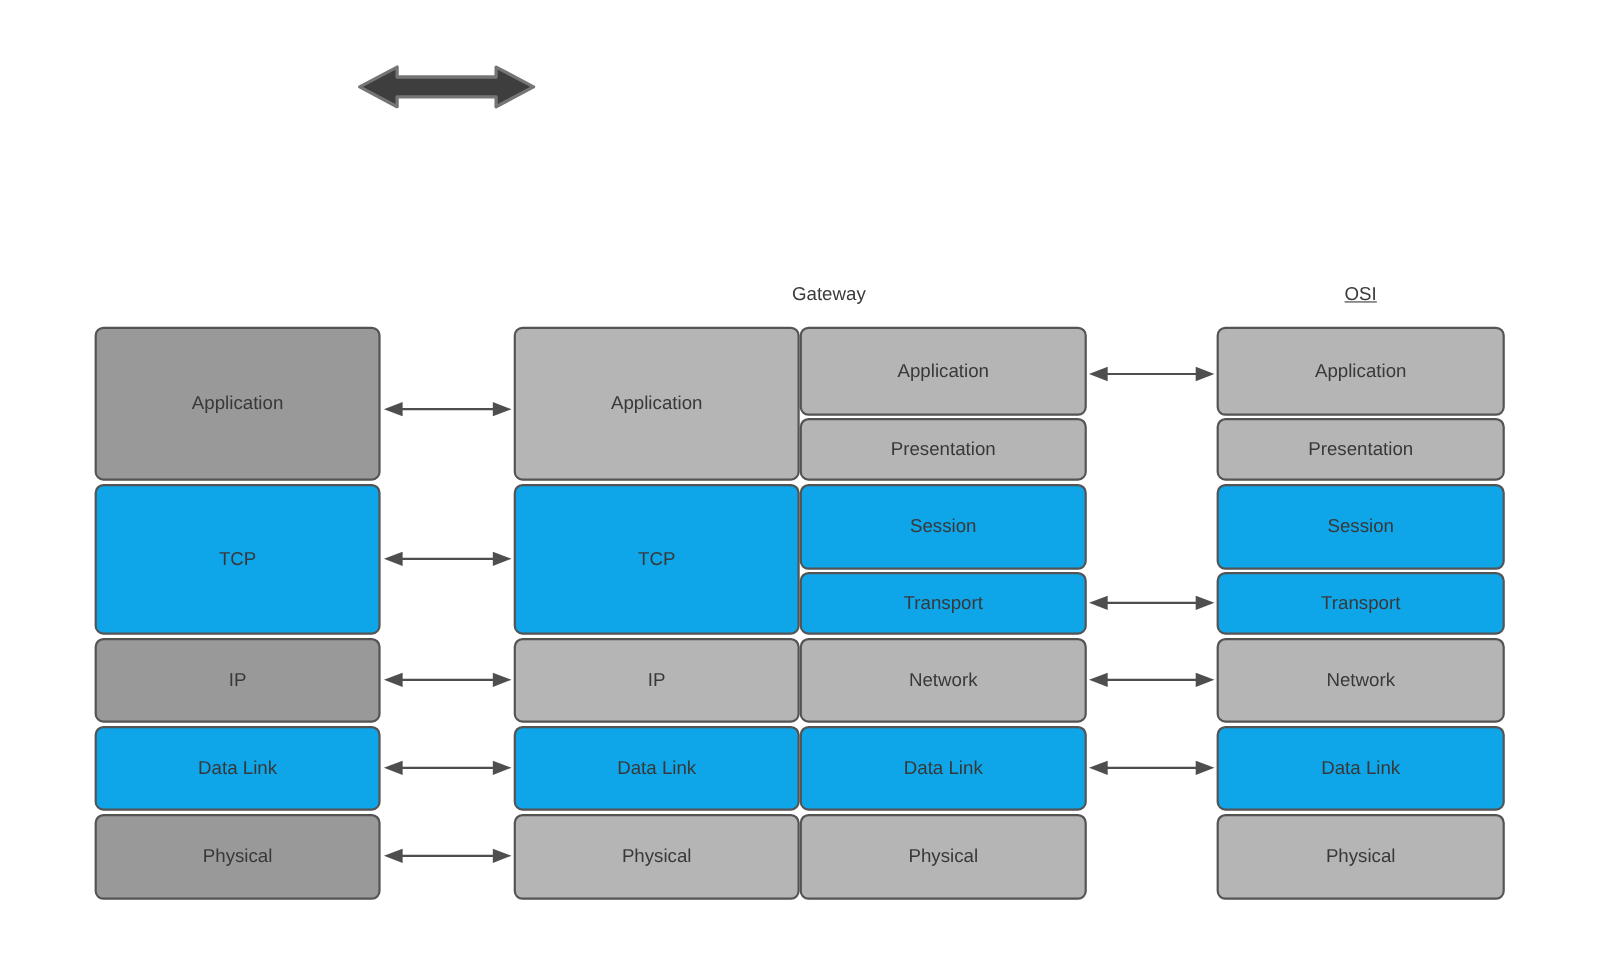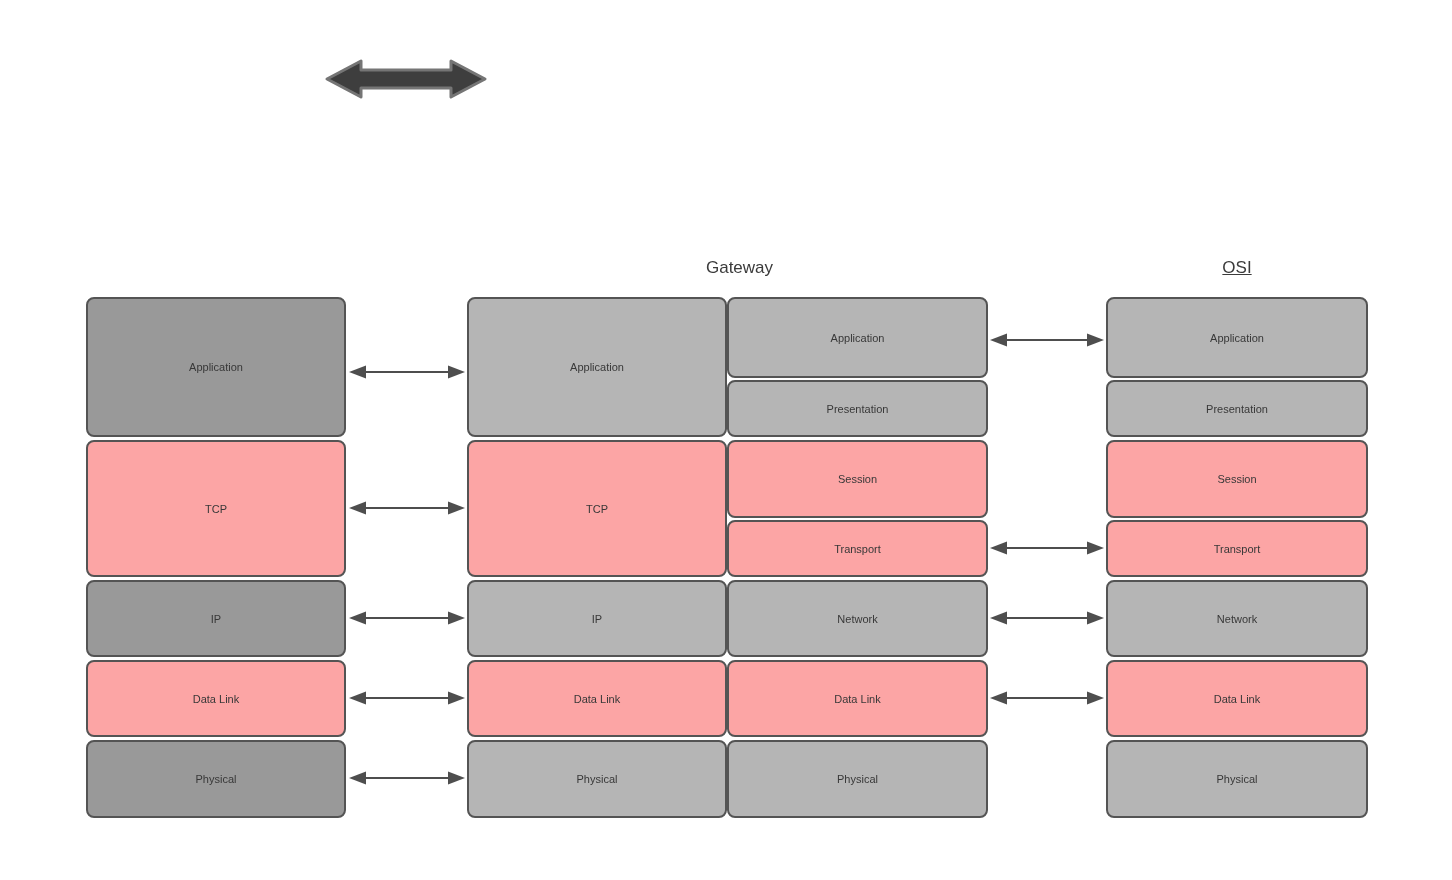--- a/index.html
+++ b/index.html
@@ -19,43 +19,43 @@
     line-height: 20px;
   }
   .box {
     position: absolute;
     box-sizing: border-box;
     border: 2.5px solid #545454;
     border-radius: 8px;
     display: flex;
     align-items: center;
     justify-content: center;
-    font-size: 11px;
+    font-size: 17px;
     color: #383838;
   }
   .fill-dark  { background: #999999; }
   .fill-light { background: #b5b5b5; }
-  .fill-white { background: #fca5a5; }
+  .fill-white { background: #0ea5e9; }
   #connector-layer, #top-arrow {
     position: absolute;
     pointer-events: none;
   }
   #connector-layer { left: 0; top: 0; }
 </style>
 </head>
 <body>
 
 <div id="canvas">
 
   <svg id="top-arrow" style="left:323px; top:55px;" width="166" height="48" viewBox="0 0 166 48">
     <path d="M4 24 L38 6 L38 15 L128 15 L128 6 L162 24 L128 42 L128 33 L38 33 L38 42 Z" fill="#3e3e3e" stroke="#757575" stroke-width="3" stroke-linejoin="round"></path>
   </svg>
 
   <div class="col-header" style="left:86px;  top:258px; width:260px;margin-top:40px;">TCP/IP</div>
-  <div class="col-header" style="left:479px; top:258px; width:521px;">Gateway</div>
+  <div class="col-header" style="left:493px; top:258px; width:521px;">Gateway</div>
   <div class="col-header" style="left:1106px;top:258px; width:262px;text-decoration:underline;">OSI</div>
 
   <div class="box fill-dark" style="left:86px;top:297px;width:260px;height:140px">
       <span>Application</span>
     </div>
   <div class="box fill-white" style="left:86px;top:440px;width:260px;height:137px">
       <span>TCP</span>
     </div>
   <div class="box fill-dark" style="left:86px;top:580px;width:260px;height:77px">
       <span>IP</span>

